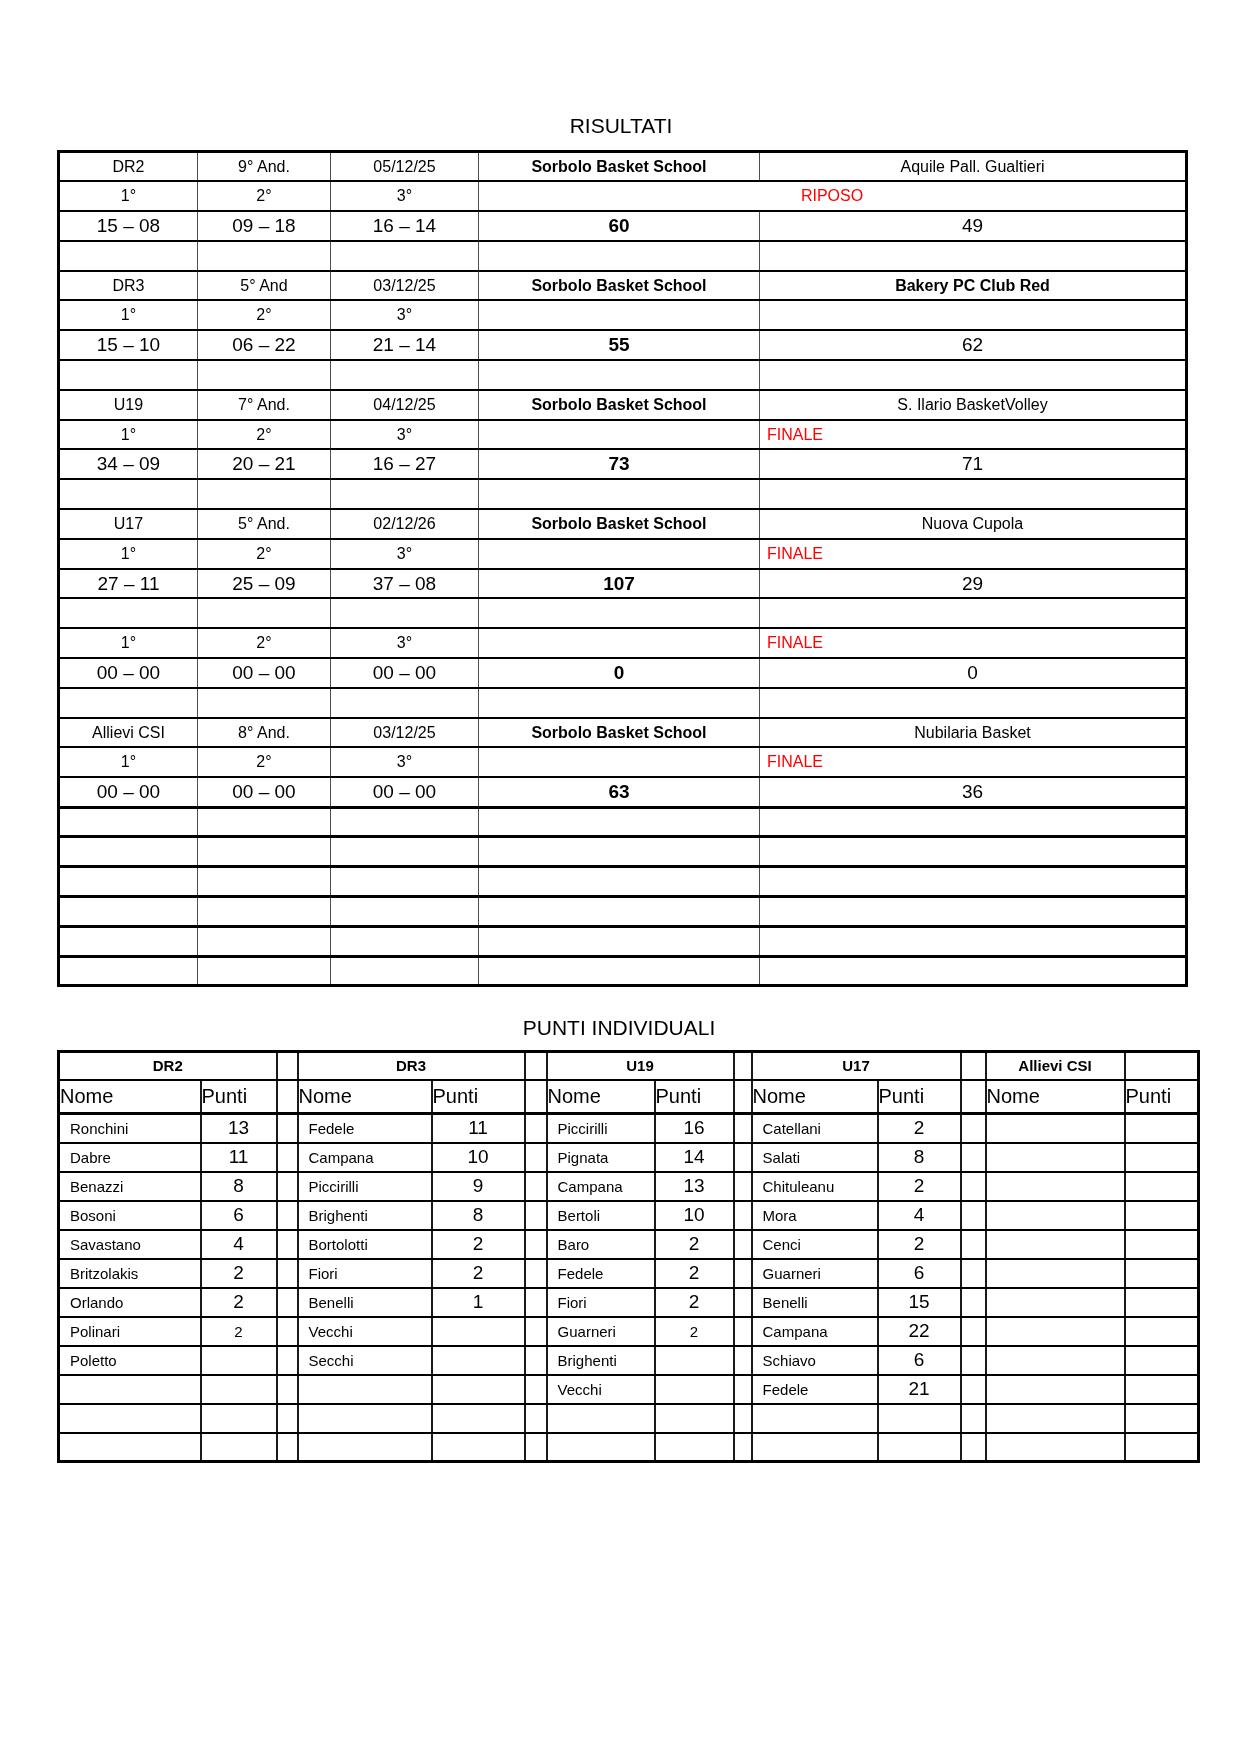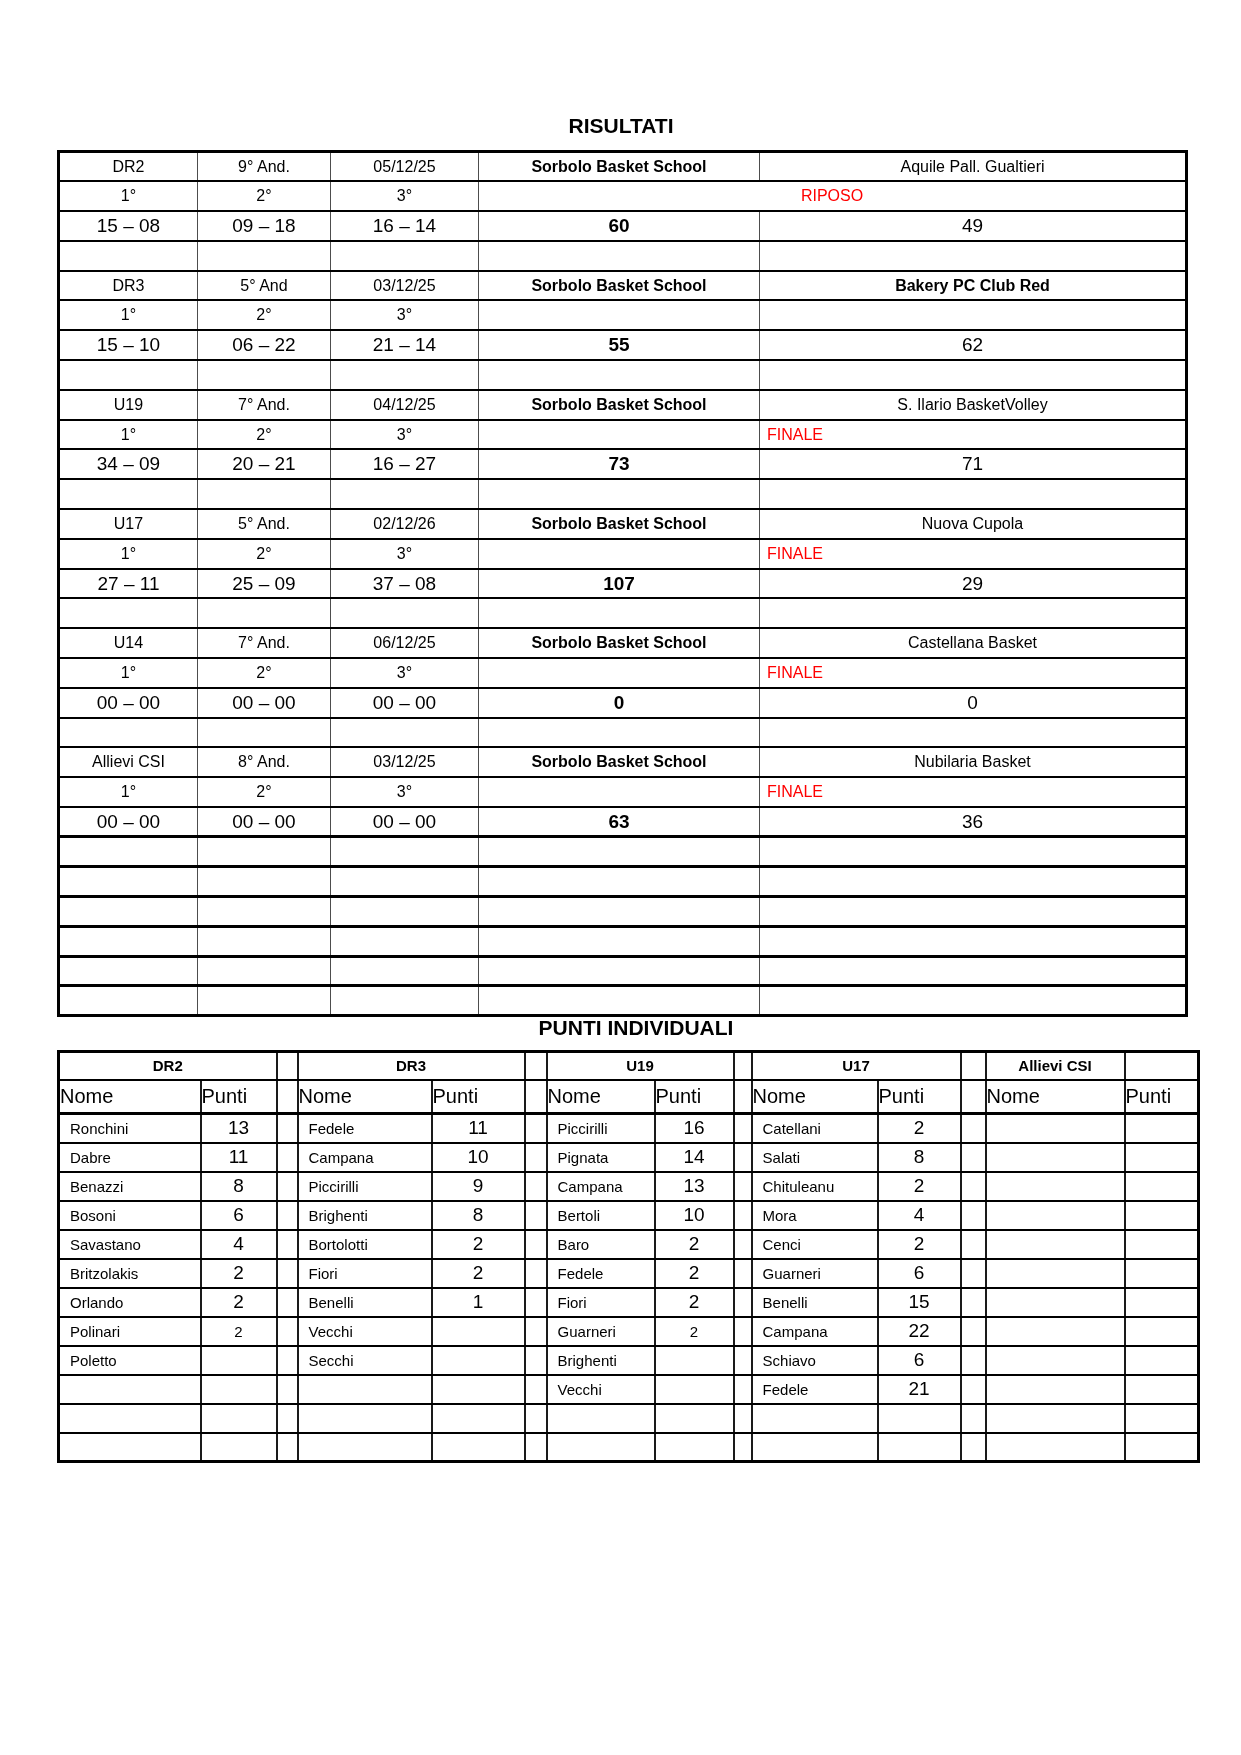--- a/index.html
+++ b/index.html
@@ -6,26 +6,26 @@
   #page{
     position:relative;
     width:1241px;height:1755px;
     background:#ffffff;
     font-family:"Liberation Sans", sans-serif;
     color:#000;
   }
   .doc-title{
     position:absolute;
     text-align:center;
-    font-weight:bold;
+    font-weight:normal;
     font-size:21px;
     color:#000;
   }
   #title-risultati{left:57px;top:114px;width:1128px;}
-  #title-punti{left:66px;top:1016px;width:1140px;}
+  #title-punti{left:49px;top:1016px;width:1140px;}
 
   table{border-collapse:collapse;table-layout:fixed;}
 
   
   #t1{position:absolute;left:57px;top:150px;width:1128px;border:3px solid #000;}
   #t1 tr{height:29.8px;}
   #t1 td{
     border-left:1px solid #4d4d4d;
     border-right:1px solid #4d4d4d;
     border-top:2px solid #000;
@@ -193,27 +193,20 @@
           <td class="score">29</td>
         </tr>
         <tr>
           <td></td>
           <td></td>
           <td></td>
           <td></td>
           <td></td>
         </tr>
         <tr>
-          <td>U14</td>
-          <td>7° And.</td>
-          <td>06/12/25</td>
-          <td class="bold">Sorbolo Basket School</td>
-          <td>Castellana Basket</td>
-        </tr>
-        <tr>
           <td>1°</td>
           <td>2°</td>
           <td>3°</td>
           <td></td>
           <td class="finale">FINALE</td>
         </tr>
         <tr>
           <td class="score">00 – 00</td>
           <td class="score">00 – 00</td>
           <td class="score">00 – 00</td>

